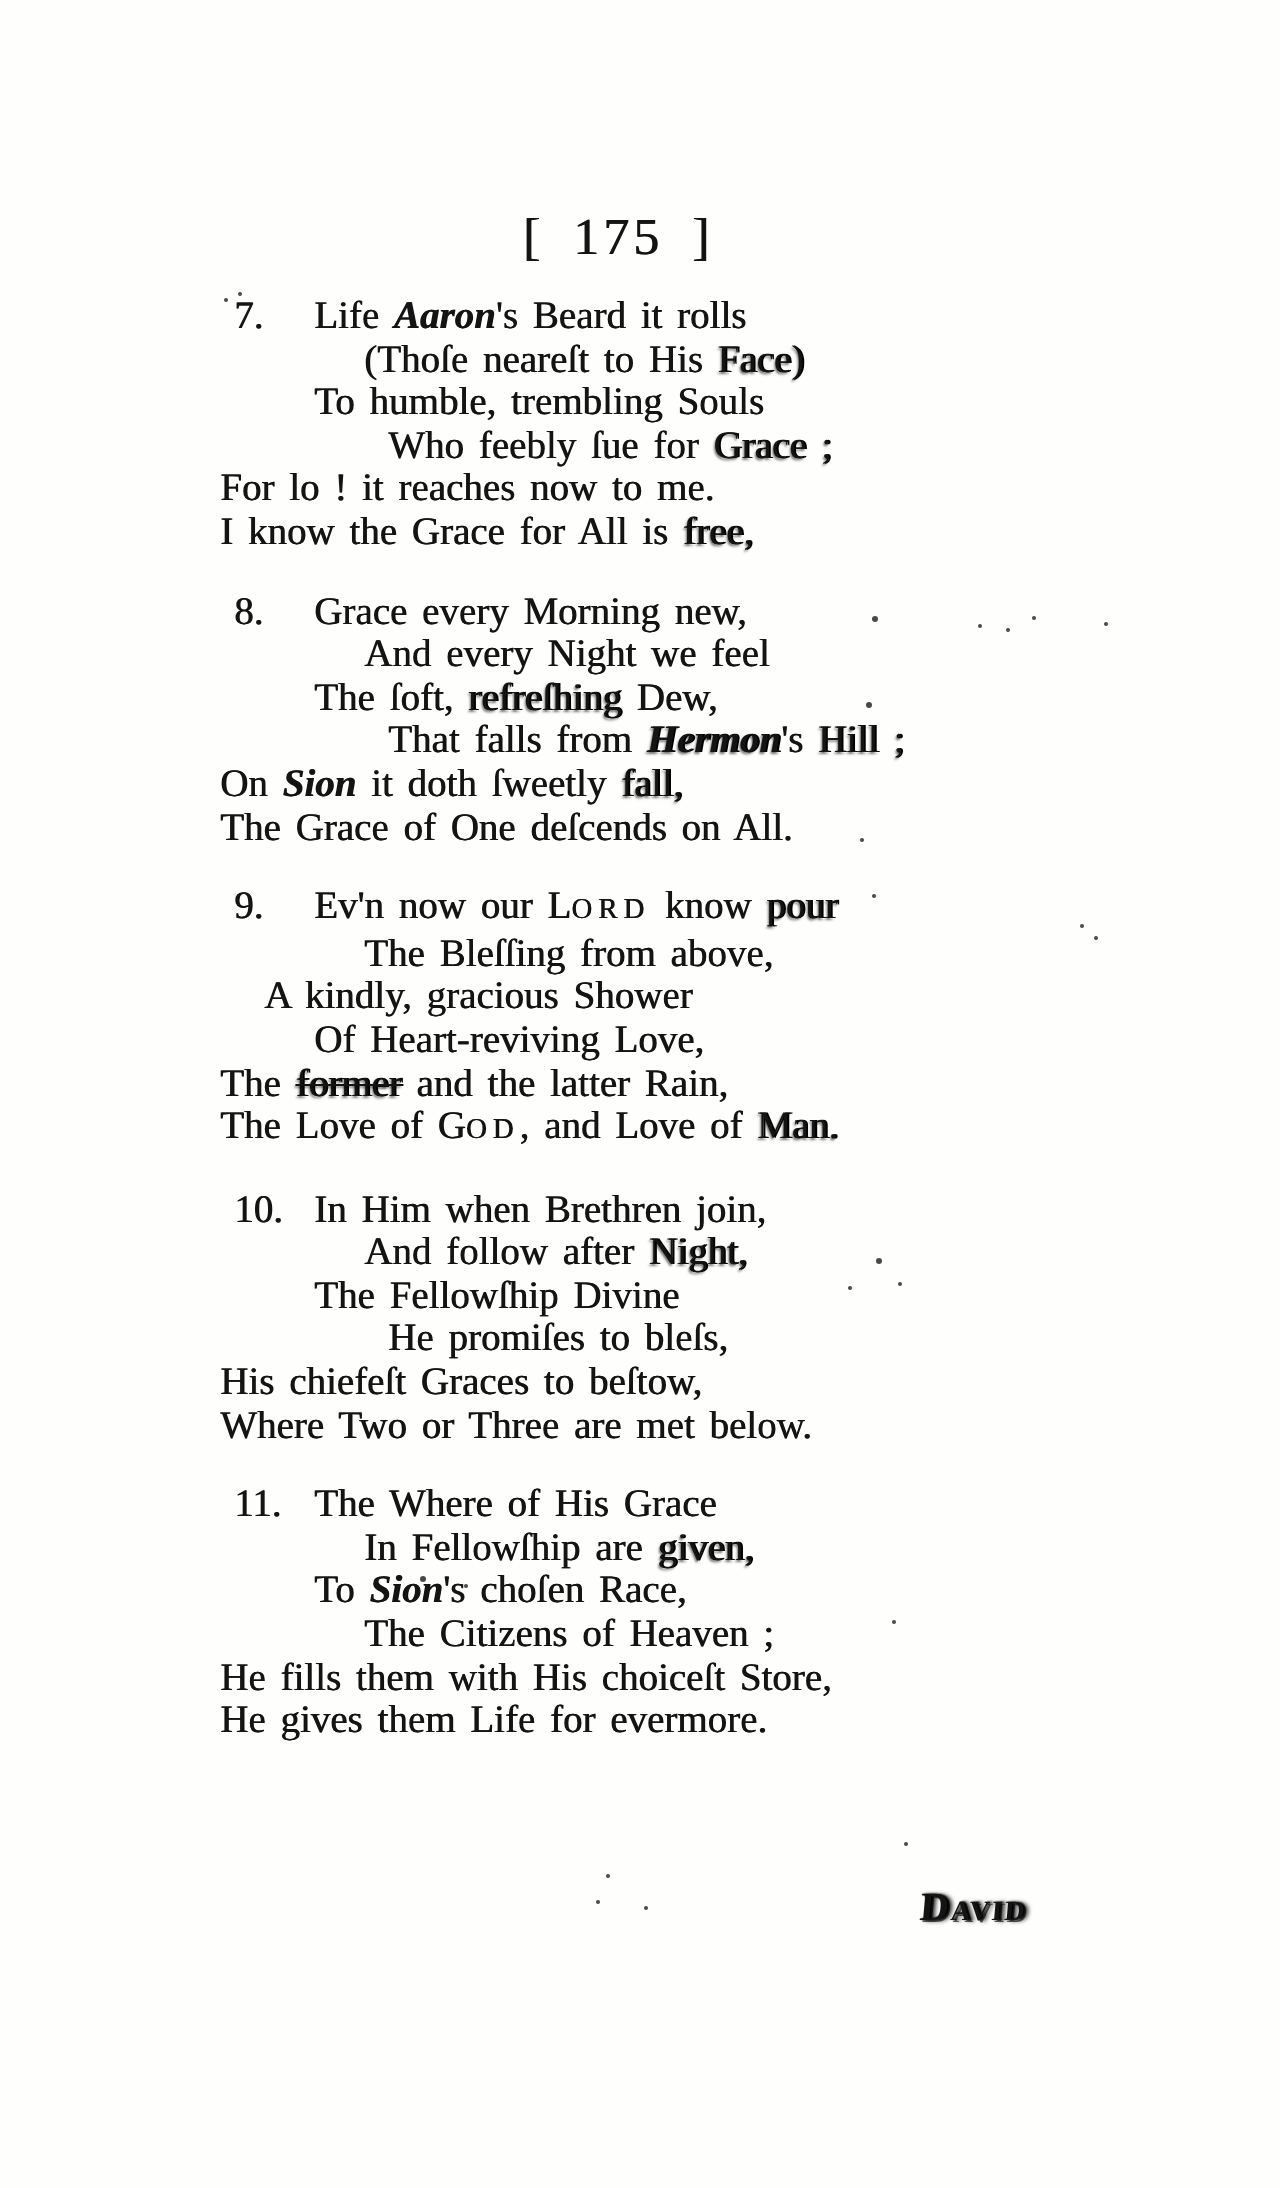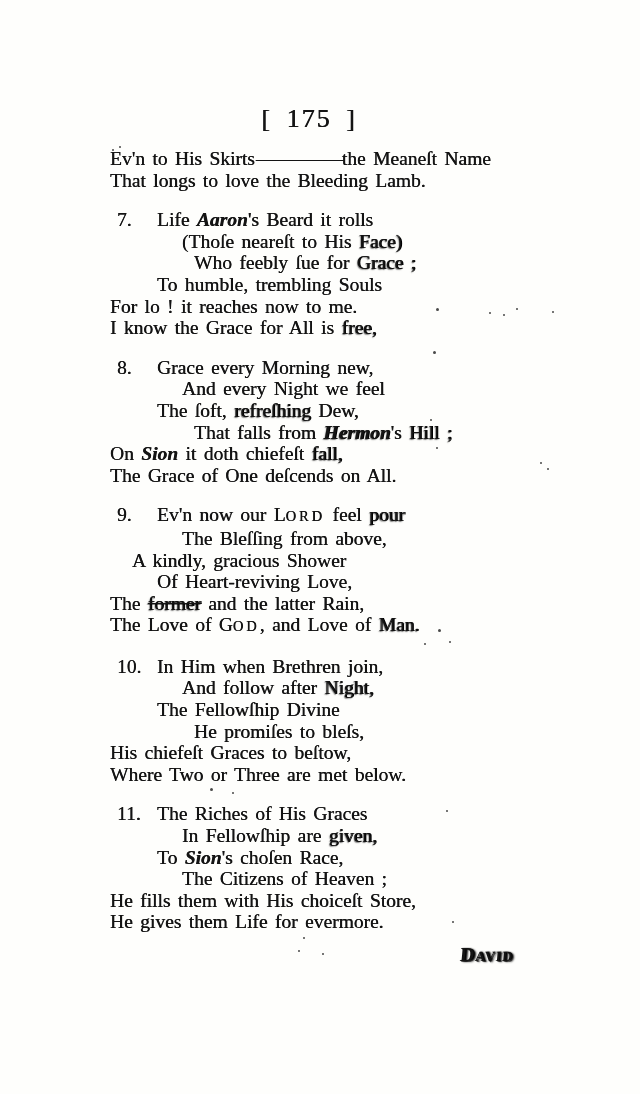--- a/index.html
+++ b/index.html
@@ -39,62 +39,58 @@
   }
   .speck{position:absolute;background:#1c1c1c;border-radius:50%;opacity:0.8;}
 </style>
 </head>
 <body>
 
 <div id="page">
   <div class="page-header">[ 175 ]</div>
   <div id="poem">
       <div class="stanza">
-        <div class="line ind-0"><span>Ev'n to His Skirts</span><span class="dash">—————</span><span>the Meaneſt Name</span></div>
-        <div class="line ind-0"><span>That longs to love the Bleeding Lamb.</span></div>
-      </div>
-      <div class="stanza">
         <span class="num">7.</span>
         <div class="line ind-2"><span>Life </span><span class="it">Aaron</span><span>'s Beard it rolls</span></div>
         <div class="line ind-3"><span>(Thoſe neareſt to His </span><span class="blot">Face)</span></div>
+        <div class="line ind-2"><span>To humble, trembling Souls</span></div>
         <div class="line ind-4"><span>Who feebly ſue for </span><span class="blot">Grace ;</span></div>
-        <div class="line ind-2"><span>To humble, trembling Souls</span></div>
         <div class="line ind-0"><span>For lo ! it reaches now to me.</span></div>
         <div class="line ind-0"><span>I know the Grace for All is </span><span class="blot">free,</span></div>
       </div>
       <div class="stanza">
         <span class="num">8.</span>
         <div class="line ind-2"><span>Grace every Morning new,</span></div>
         <div class="line ind-3"><span>And every Night we feel</span></div>
         <div class="line ind-2"><span>The ſoft, </span><span class="blot">refreſhing</span><span> Dew,</span></div>
         <div class="line ind-4"><span>That falls from </span><span class="it blot">Hermon</span><span>'s </span><span class="blot">Hill ;</span></div>
-        <div class="line ind-0"><span>On </span><span class="it">Sion</span><span> it doth chiefeſt </span><span class="blot">fall,</span></div>
+        <div class="line ind-0"><span>On </span><span class="it">Sion</span><span> it doth ſweetly </span><span class="blot">fall,</span></div>
         <div class="line ind-0"><span>The Grace of One deſcends on All.</span></div>
       </div>
       <div class="stanza">
         <span class="num">9.</span>
-        <div class="line ind-2"><span>Ev'n now our </span><span>L</span><span class="sc">ORD</span><span> feel </span><span class="blot">pour</span></div>
+        <div class="line ind-2"><span>Ev'n now our </span><span>L</span><span class="sc">ORD</span><span> know </span><span class="blot">pour</span></div>
         <div class="line ind-3"><span>The Bleſſing from above,</span></div>
         <div class="line ind-1"><span>A kindly, gracious Shower</span></div>
         <div class="line ind-2"><span>Of Heart-reviving Love,</span></div>
         <div class="line ind-0"><span>The </span><span class="strike">former</span><span> and the latter Rain,</span></div>
         <div class="line ind-0"><span>The Love of </span><span>G</span><span class="sc">OD</span><span>, and Love of </span><span class="blot">Man.</span></div>
       </div>
       <div class="stanza">
         <span class="num">10.</span>
         <div class="line ind-2"><span>In Him when Brethren join,</span></div>
         <div class="line ind-3"><span>And follow after </span><span class="blot">Night,</span></div>
         <div class="line ind-2"><span>The Fellowſhip Divine</span></div>
         <div class="line ind-4"><span>He promiſes to bleſs,</span></div>
         <div class="line ind-0"><span>His chiefeſt Graces to beſtow,</span></div>
         <div class="line ind-0"><span>Where Two or Three are met below.</span></div>
       </div>
       <div class="stanza">
         <span class="num">11.</span>
-        <div class="line ind-2"><span>The Riches of His Graces</span></div>
+        <div class="line ind-2"><span>The Where of His Grace</span></div>
         <div class="line ind-3"><span>In Fellowſhip are </span><span class="blot">given,</span></div>
         <div class="line ind-2"><span>To </span><span class="it">Sion</span><span>'s choſen Race,</span></div>
         <div class="line ind-3"><span>The Citizens of Heaven ;</span></div>
         <div class="line ind-0"><span>He fills them with His choiceſt Store,</span></div>
         <div class="line ind-0"><span>He gives them Life for evermore.</span></div>
       </div>
     </div>
   <div class="catchword">David</div>
 <div class="speck" style="left: 112px; top: 149px; width: 2px; height: 2px;"></div>
     <div class="speck" style="left: 119px; top: 146px; width: 2px; height: 2px;"></div>

